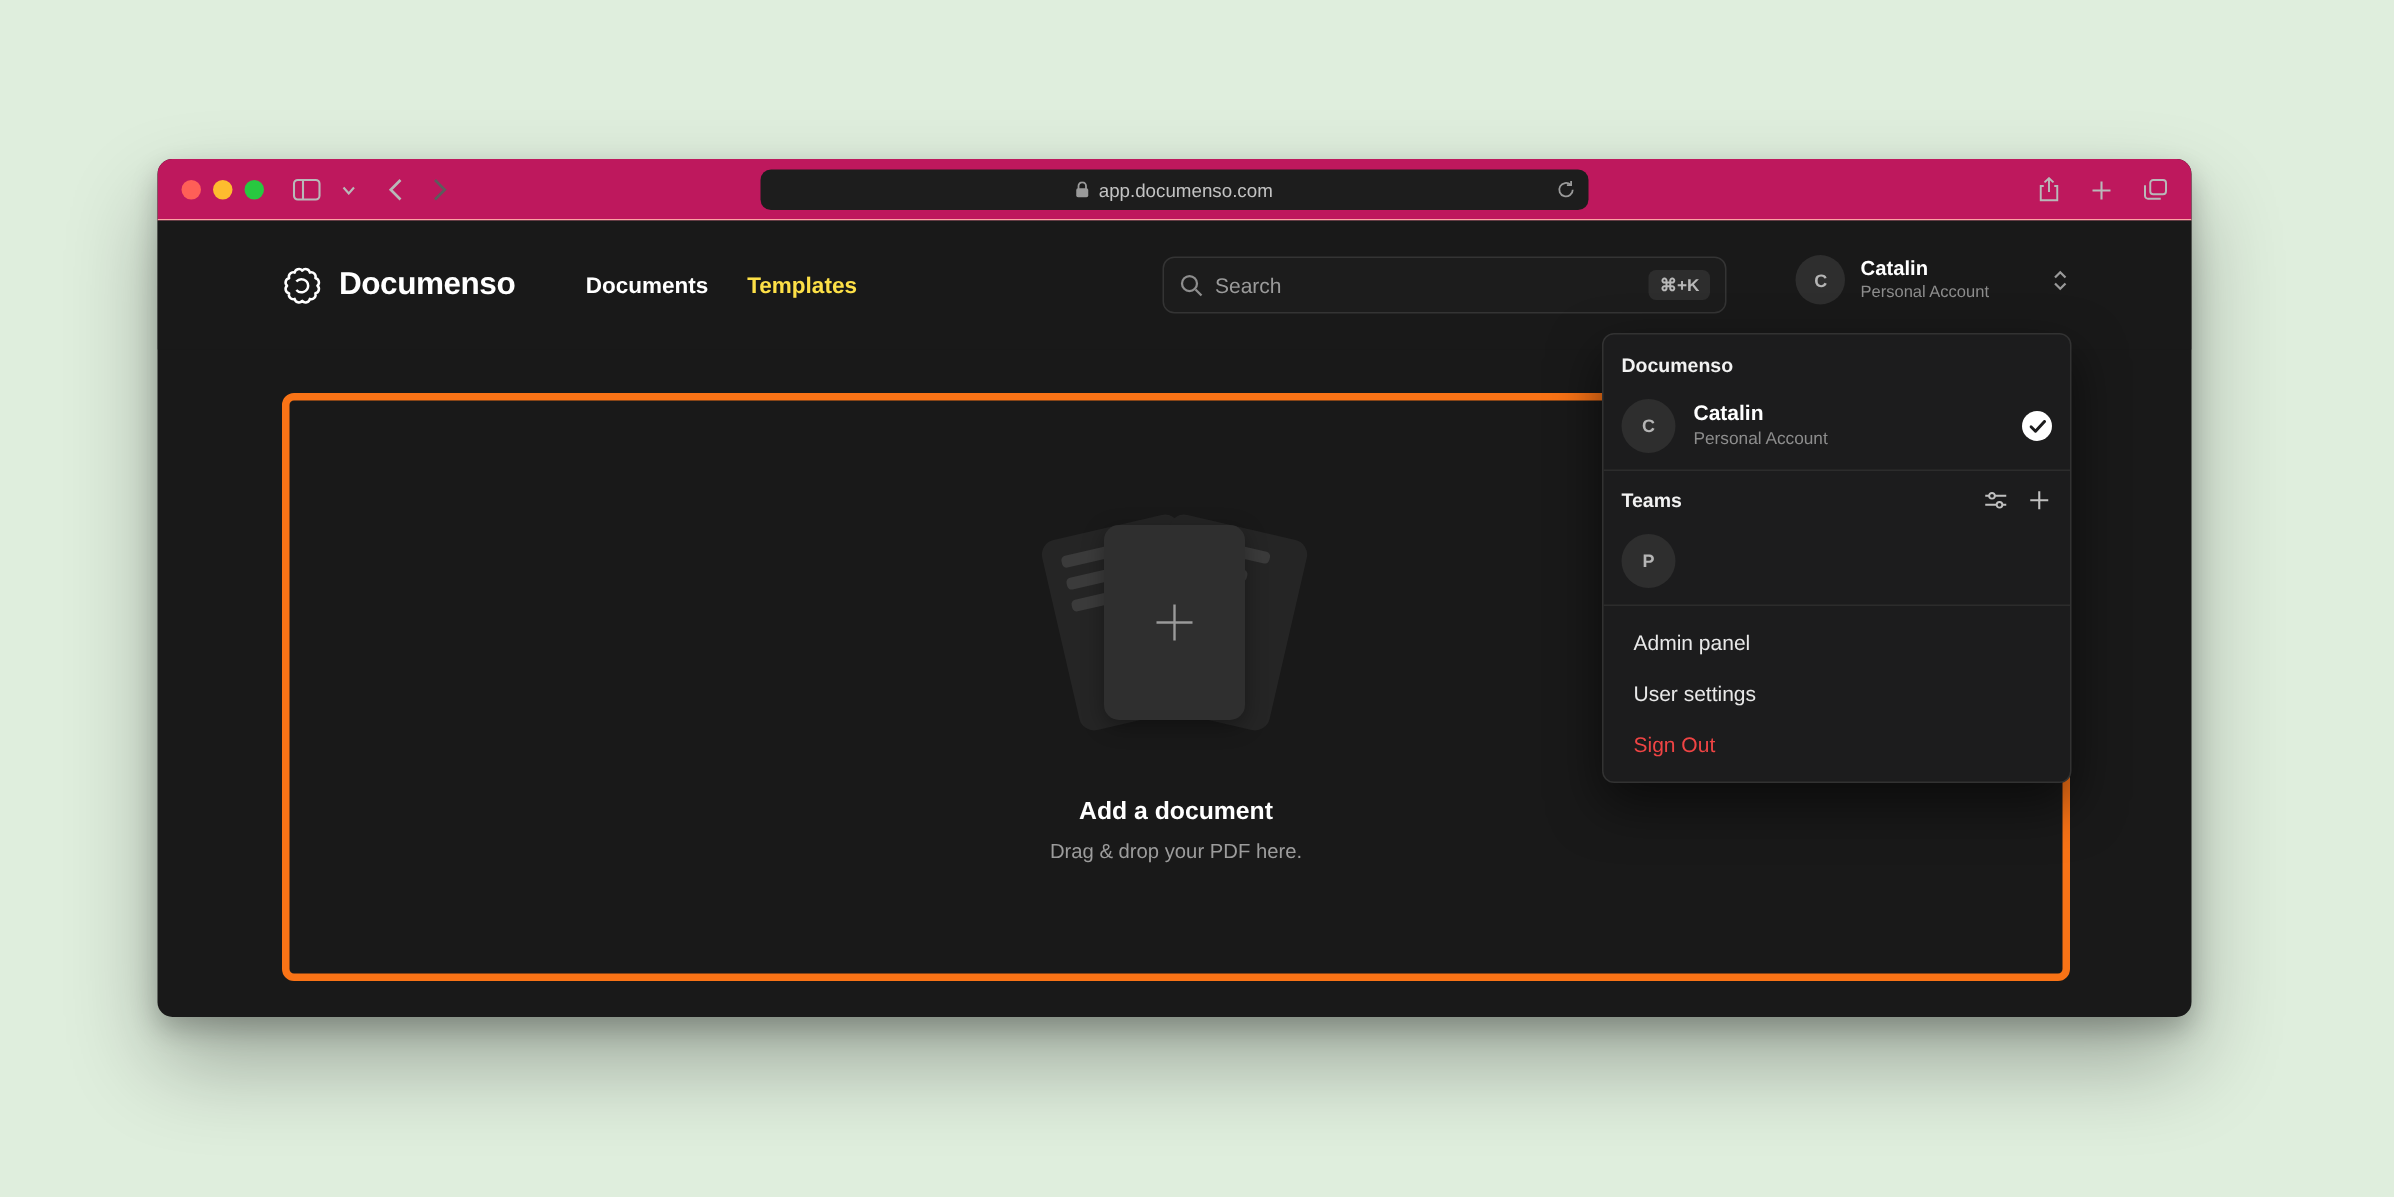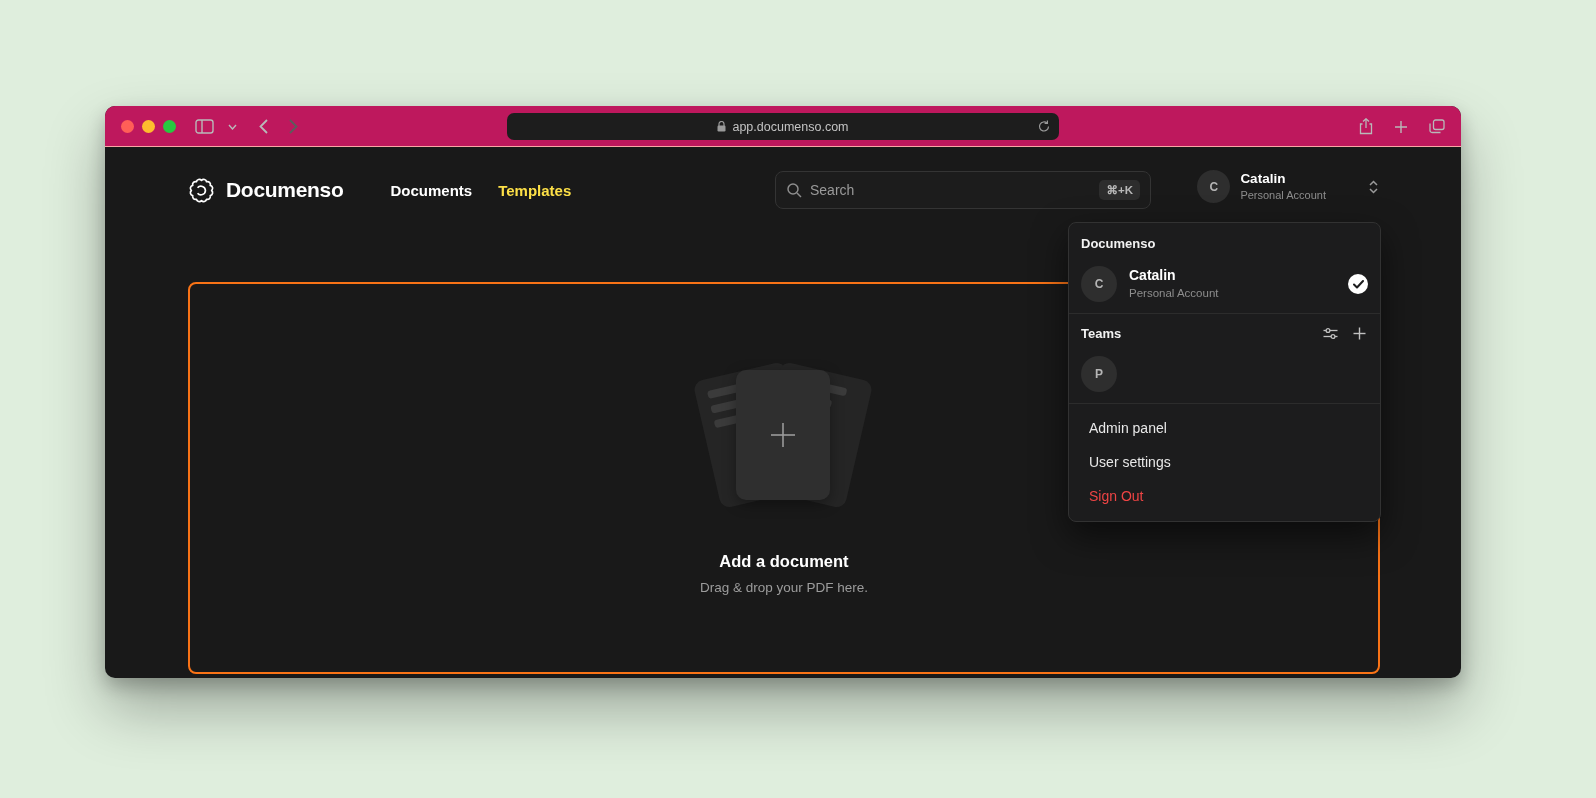--- a/index.html
+++ b/index.html
@@ -142,22 +142,22 @@
   .teams-header .hicons { display:flex; align-items:center; gap:15px; color:#c0c0c0; }
   .menu-item {
     padding:9px 20px;
     color:#e8e8e8; font-size:14px;
     cursor:default;
   }
   .menu-item.danger { color:#ef4444; }
 
   
   .dropzone {
-    position:absolute; left:83px; right:81px; top:176px; height:392px;
-    border:2px solid #f97316;
+    position:absolute; left:83px; right:81px; top:156px; height:392px;
+    border:5px solid #f97316;
     border-radius:8px;
     display:flex; flex-direction:column; align-items:center; justify-content:center;
   }
   .cards { position:relative; width:220px; height:164px; margin-bottom:26px; }
   .card {
     position:absolute; top:8px; left:62px;
     width:94px; height:130px;
     background:#252525;
     border-radius:10px;
   }

